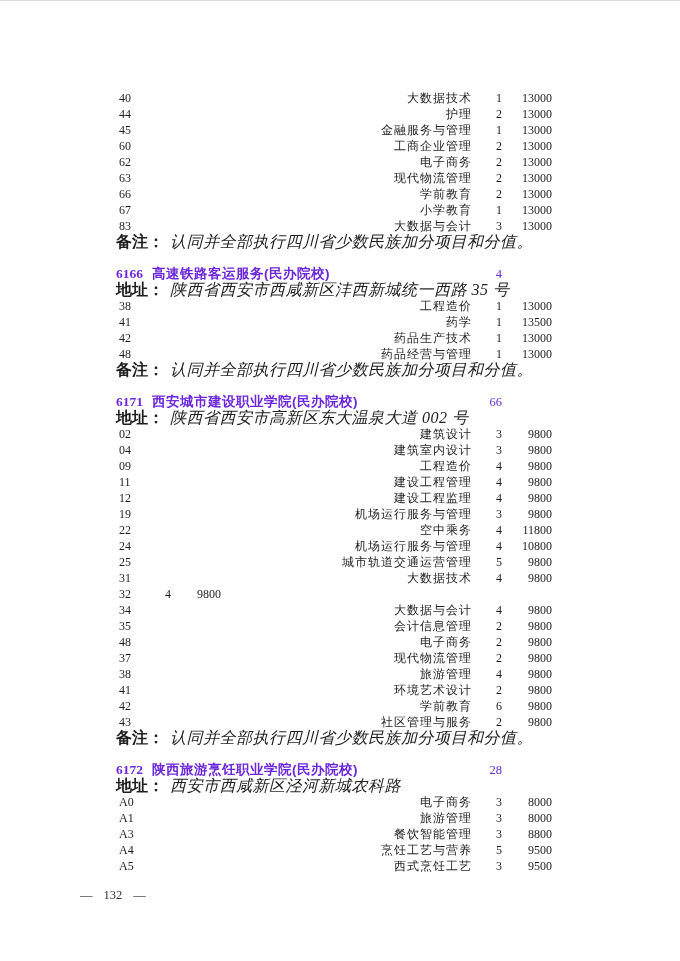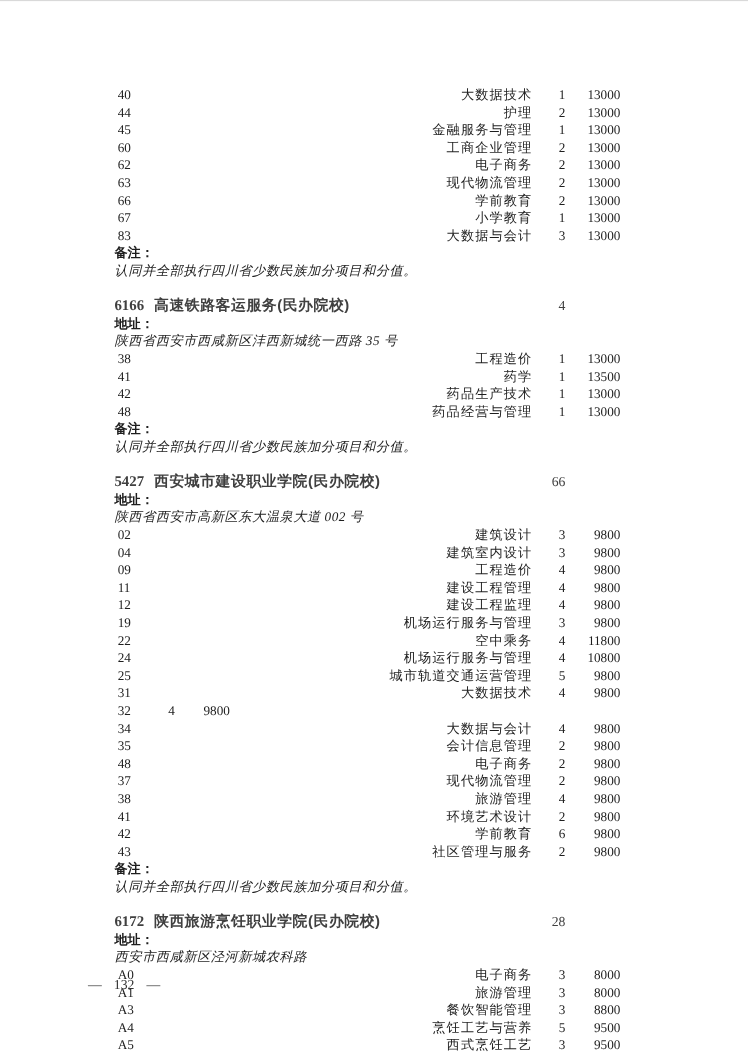--- a/index.html
+++ b/index.html
@@ -3,34 +3,34 @@
 <meta charset="utf-8">
 <style>
   html,body{margin:0;padding:0;}
   body{
     width:680px;height:961px;background:#ffffff;position:relative;
     font-family:"Liberation Serif","DejaVu Serif",serif;color:#1e1e1e;
     overflow:hidden;
   }
   .scan-edge{position:absolute;top:0;left:0;right:0;height:1px;background:#d9d9d9;}
   .content{position:absolute;left:100px;top:74px;width:468px;}
-  .section{margin:4px;}
+  .section{margin:16px;}
   .inst-header{
     display:flex;align-items:center;line-height:16px;margin-top:16px;
     font-family:"Liberation Sans","DejaVu Sans",sans-serif;
-    font-weight:bold;font-size:13.5px;color:#404040;
+    font-weight:bold;font-size:13.5px;color:#6d28d9;
   }
   .inst-code{margin-right:9px;font-family:"Liberation Serif","DejaVu Serif",serif;}
   .inst-name{flex:1;letter-spacing:.5px;}
   .inst-quota{
     width:30px;text-align:right;font-family:"Liberation Serif","DejaVu Serif",serif;
     font-weight:normal;font-size:12.5px;
   }
   .col-spacer{width:50px;}
-  .addr-line,.remark-line{display:flex;line-height:16px;font-size:12px;flex-direction:column;}
+  .addr-line,.remark-line{display:flex;line-height:16px;font-size:16px;}
   .line-label{
     font-family:"Liberation Sans","DejaVu Sans",sans-serif;
     font-weight:bold;margin-right:6px;white-space:nowrap;
   }
   .line-text{font-style:italic;letter-spacing:.5px;}
   .major-row{display:flex;line-height:16px;font-size:12px;}
   .m-code{width:22px;padding-left:3px;}
   .m-name{flex:1;letter-spacing:1px;text-align:right;}
   .m-quota{width:30px;text-align:right;}
   .m-fee{width:50px;text-align:right;}
@@ -140,21 +140,21 @@
         <div class="m-quota">1</div>
         <div class="m-fee">13000</div>
       </div>
       <div class="remark-line">
         <div class="line-label">备注：</div>
         <div class="line-text">认同并全部执行四川省少数民族加分项目和分值。</div>
       </div>
     </div>
     <div class="section">
       <div class="inst-header">
-        <div class="inst-code">5427</div>
+        <div class="inst-code">6171</div>
         <div class="inst-name">西安城市建设职业学院(民办院校)</div>
         <div class="inst-quota">66</div>
         <div class="col-spacer"></div>
       </div>
       <div class="addr-line">
         <div class="line-label">地址：</div>
         <div class="line-text">陕西省西安市高新区东大温泉大道 002 号</div>
       </div>
       <div class="major-row">
         <div class="m-code">02</div>

